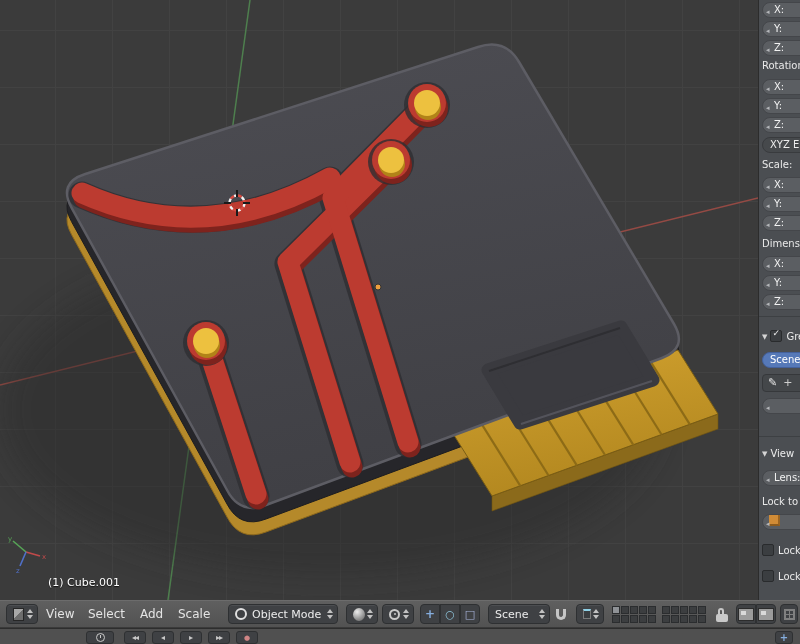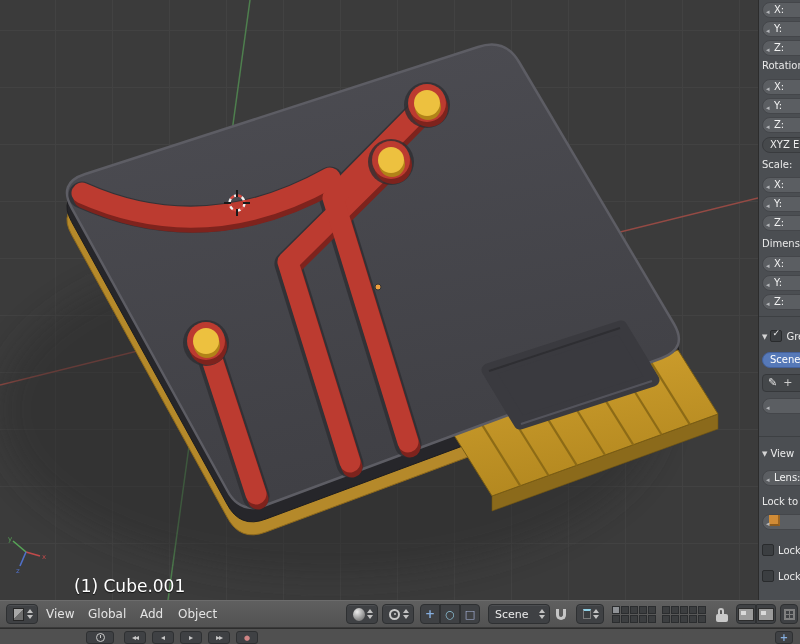--- a/index.html
+++ b/index.html
@@ -5,21 +5,21 @@
   html,body{margin:0;padding:0;background:#1e1e1e;font-family:"DejaVu Sans",sans-serif;}
   #app{position:relative;width:800px;height:644px;overflow:hidden;background:#3a3a3a;}
 
   
   .vp{position:absolute;left:0;top:0;width:758px;height:600px;
       background-color:#3b3b3b;
       background-image:linear-gradient(#424242 1px,transparent 1px),
                        linear-gradient(90deg,#424242 1px,transparent 1px);
       background-size:57px 57px;background-position:-2px 30px;overflow:hidden;}
   .scene{position:absolute;left:0;top:0;}
-  .objinfo{position:absolute;left:74px;top:576px;color:#ffffff;font-size:17px;text-shadow:0 1px 1px #111;}
+  .objinfo{position:absolute;left:48px;top:576px;color:#ffffff;font-size:11px;text-shadow:0 1px 1px #111;}
   .gizmo{position:absolute;left:4px;top:532px;}
 
   
   .npanel{position:absolute;left:758px;top:0;width:42px;height:600px;background:#4b4e52;
           border-left:1px solid #2c2c2c;overflow:hidden;box-sizing:border-box;}
   .prow{position:absolute;left:3px;width:150px;height:16px;white-space:nowrap;}
   .pfield{position:absolute;left:3px;width:150px;height:16px;background:#5b5e62;border:1px solid #44464a;
           border-radius:8px;color:#f2f2f2;font-size:10px;line-height:14px;padding-left:11px;
           box-sizing:border-box;white-space:nowrap;}
   .pfield::before{content:"◂";position:absolute;left:3px;top:2px;font-size:7px;color:#b5b8bb;}
@@ -262,24 +262,29 @@
     <div class="prow plabel" style="top:570px"><span class="pcheck"></span><span>Lock Camera to View</span></div>
   </div>
 
   <div class="hdr">
     <div class="dd" style="left:6px;width:32px">
       <span class="cube-icon"></span>
       <span class="updn"></span>
     </div>
 
     <div class="hitem menu" style="left:46px">View</div>
-    <div class="hitem menu" style="left:88px">Global</div>
+    <div class="hitem menu" style="left:88px">Select</div>
     <div class="hitem menu" style="left:140px">Add</div>
-    <div class="hitem menu" style="left:178px">Object</div>
-
+    <div class="hitem menu" style="left:178px">Scale</div>
+
+    <div class="dd" style="left:228px;width:110px">
+      <span class="ring"></span>
+      <span>Object Mode</span>
+      <span class="updn"></span>
+    </div>
 
     <div class="dd" style="left:346px;width:32px;padding-right:12px">
       <span class="sphere"></span>
       <span class="updn"></span>
     </div>
 
     <div class="dd" style="left:382px;width:32px;padding-right:12px">
       <span class="pivot"></span>
       <span class="updn"></span>
     </div>

